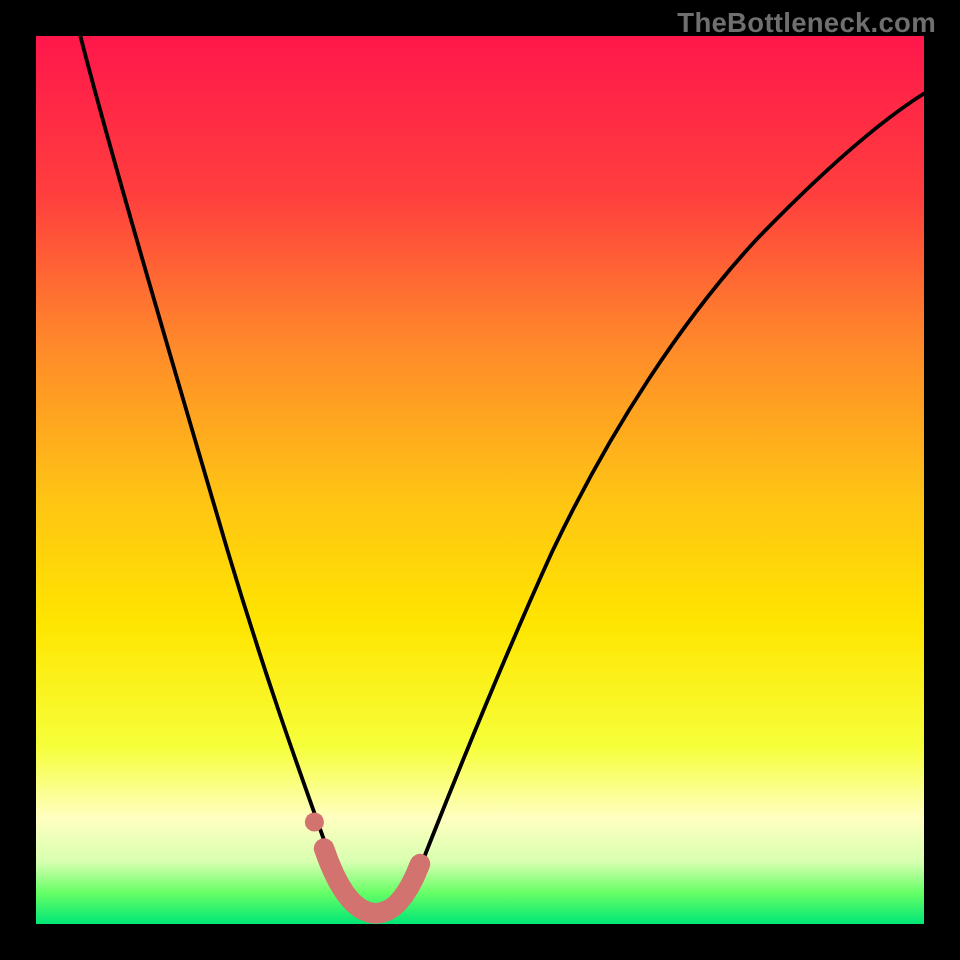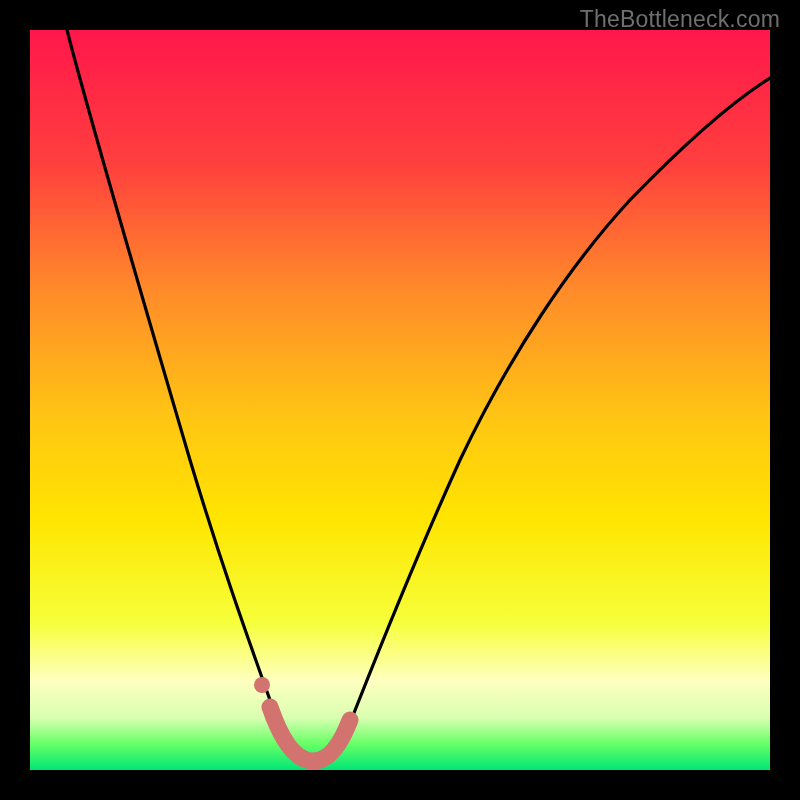--- a/index.html
+++ b/index.html
@@ -25,21 +25,21 @@
     top: 0;
     width: 740px;
     height: 740px;
   }
   .watermark {
     position: absolute;
     top: 6px;
     right: 20px;
     color: #6f6f6f;
     font-size: 23px;
-    font-weight: 400;
+    font-weight: 700;
     letter-spacing: 0.2px;
   }
   svg {
     display: block;
   }
 </style>
 </head>
 <body>
 
 <div class="watermark">TheBottleneck.com</div>

